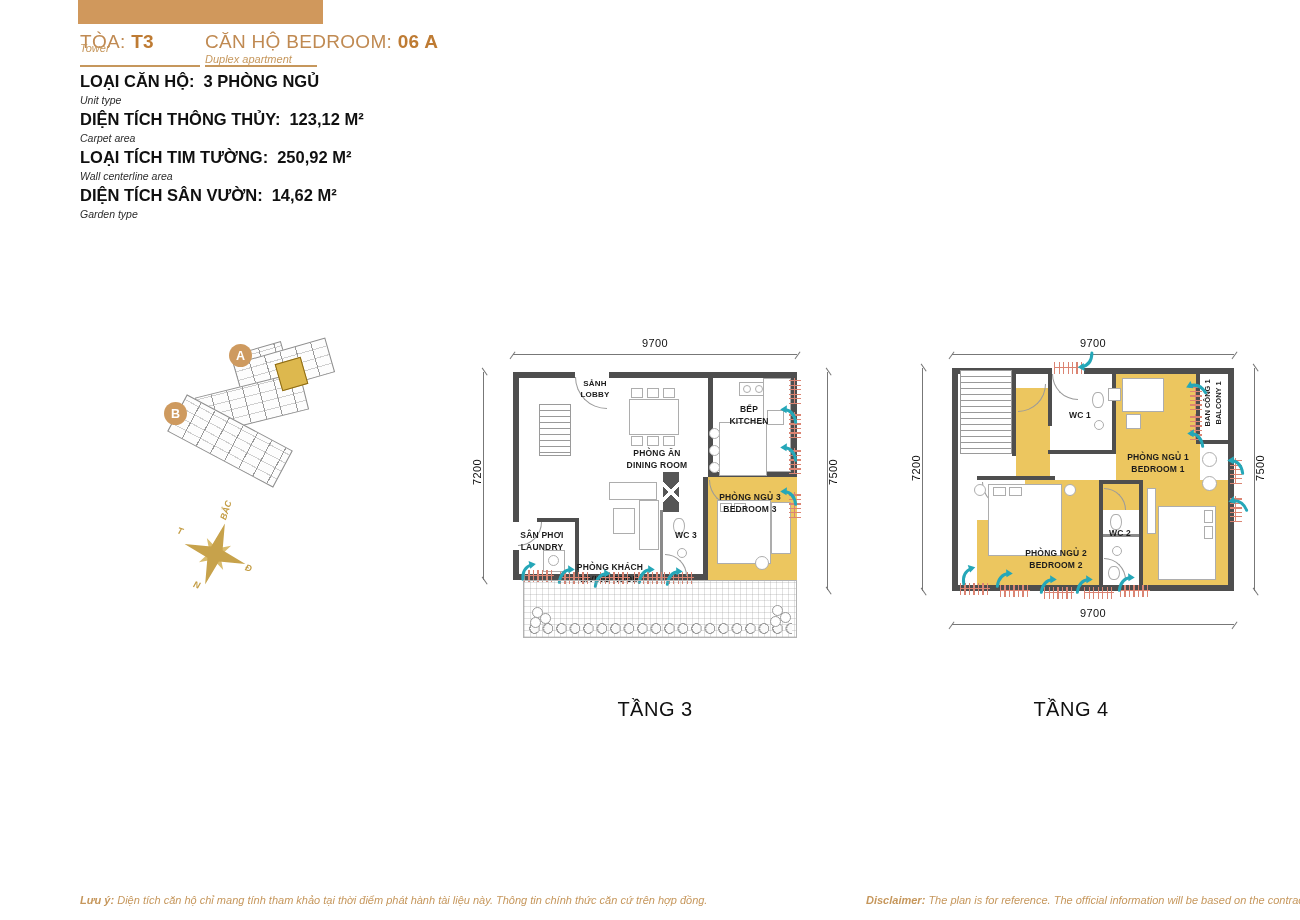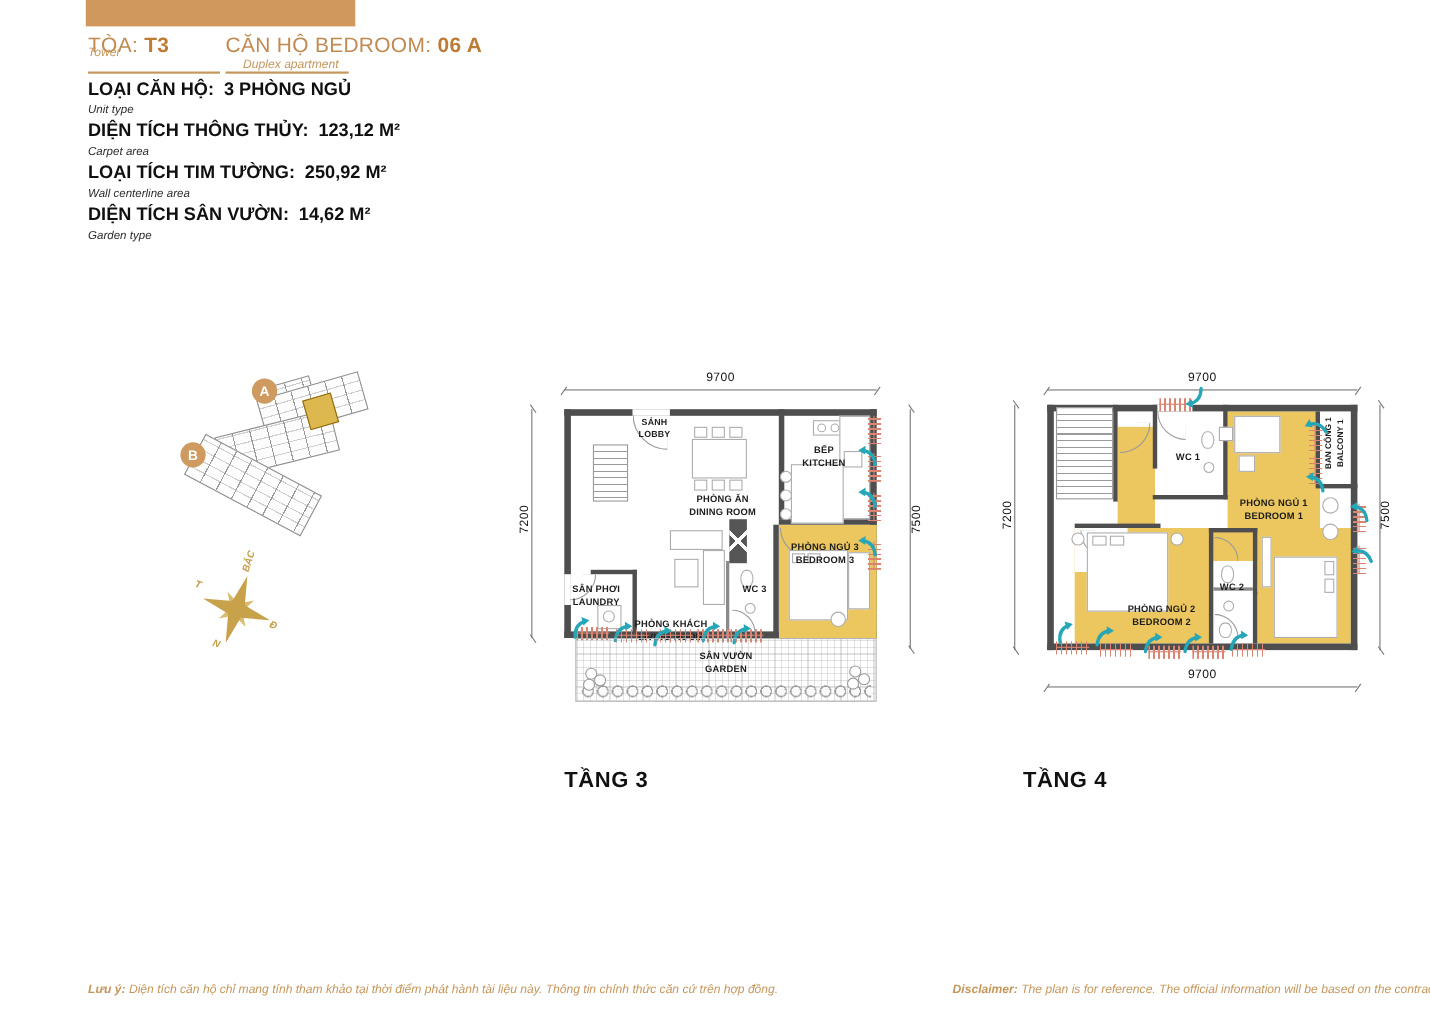--- a/index.html
+++ b/index.html
@@ -57,21 +57,21 @@
   .va .sw{fill:none;stroke:#25A7B8;stroke-width:3.6;stroke-linecap:round}
   .va .head{fill:#25A7B8}
   .dimh{position:absolute;border-top:1px solid #777;height:0}
   .dimh::before,.dimh::after{content:"";position:absolute;top:-4px;width:1.4px;height:9px;background:#777;transform:rotate(35deg)}
   .dimh::before{left:-1px}.dimh::after{right:-1px}
   .dimv{position:absolute;border-left:1px solid #777;width:0}
   .dimv::before,.dimv::after{content:"";position:absolute;left:-4.5px;width:9px;height:1.4px;background:#777;transform:rotate(55deg)}
   .dimv::before{top:-1px}.dimv::after{bottom:-1px}
   .dimnum{position:absolute;font-size:11px;color:#111;text-align:center;letter-spacing:.4px}
   .rot{transform:rotate(-90deg)}
-  .ftitle{position:absolute;font-size:20px;font-weight:bold;color:#101010;letter-spacing:.5px}
+  .ftitle{position:absolute;font-size:20px;font-weight:normal;color:#101010;text-align:center;letter-spacing:.5px}
   .garden{position:absolute;border:1px solid #b3b3b3;box-sizing:border-box;
     background-image:repeating-linear-gradient(0deg,rgba(150,150,150,.28) 0 1px,transparent 1px 6px),
                      repeating-linear-gradient(90deg,rgba(150,150,150,.28) 0 1px,transparent 1px 6px)}
   .bushrow{position:absolute;left:4px;right:4px;bottom:2px;height:13px;background-repeat:repeat-x;
     background-image:radial-gradient(circle at 6.5px 6.5px,#fafafa 0 4.2px,#9a9a9a 4.2px 5.2px,transparent 5.5px);
     background-size:13.5px 13px}
   .dot{position:absolute;width:9px;height:9px;border:1px solid #9a9a9a;border-radius:50%;background:#fff}
   .foot{position:absolute;font-size:11px;font-style:italic;color:#C6975C;white-space:nowrap}
   .foot b{font-weight:bold}
   .balab{position:absolute;font-weight:bold;font-size:7.5px;line-height:1.45;color:#1c1c1c;text-align:center;white-space:nowrap}
@@ -84,21 +84,21 @@
   <div class="hline" style="left:80px;top:31px">
     <span>TÒA:</span>
     <b>T3</b>
   </div>
   <div class="hsub" style="left:80px;top:42px">Tower</div>
   <div class="hrule" style="left:80px;top:65px;width:120px"></div>
   <div class="hline" style="left:205px;top:31px">
     <span>CĂN HỘ BEDROOM:</span>
     <b>06 A</b>
   </div>
-  <div class="hsub" style="left:221px;top:53px">Duplex apartment</div>
+  <div class="hsub" style="left:205px;top:53px">Duplex apartment</div>
   <div class="hrule" style="left:205px;top:65px;width:112px"></div>
 </div>
 
 <div>
   <div class="spec" style="left:80px;top:72px">
     <span>LOẠI CĂN HỘ:</span><span class="val">3 PHÒNG NGỦ</span>
   </div>
   <div class="ssub" style="left:80px;top:94px">Unit type</div>
   <div class="spec" style="left:80px;top:110px">
     <span>DIỆN TÍCH THÔNG THỦY:</span><span class="val">123,12 M²</span>
@@ -268,24 +268,20 @@
 <svg class="va" style="left:636px;top:564px" viewBox="0 0 24 24">
     <path class="sw" d="M4,22 C5,13 9,7.5 18,6.5"></path>
     <path class="head" d="M14.5,1.5 L22.5,6.5 L15,11 Z"></path>
   </svg>
 <svg class="va" style="left:664px;top:566px" viewBox="0 0 24 24">
     <path class="sw" d="M4,22 C5,13 9,7.5 18,6.5"></path>
     <path class="head" d="M14.5,1.5 L22.5,6.5 L15,11 Z"></path>
   </svg>
 
 <div class="garden" style="left:523px;top:580px;width:274px;height:58px">
-  <div class="lab" style="left:0;top:10px;width:272px">
-    <div>SÂN VƯỜN</div>
-    <div>GARDEN</div>
-  </div>
   <div class="bushrow"></div>
   <div class="dot" style="left:8px;top:26px"></div>
   <div class="dot" style="left:16px;top:32px"></div>
   <div class="dot" style="left:6px;top:36px"></div>
   <div class="dot" style="left:248px;top:24px"></div>
   <div class="dot" style="left:256px;top:31px"></div>
   <div class="dot" style="left:246px;top:35px"></div>
 </div>
 
 <div class="ftitle" style="left:513px;top:698px;width:284px">TẦNG 3</div>

